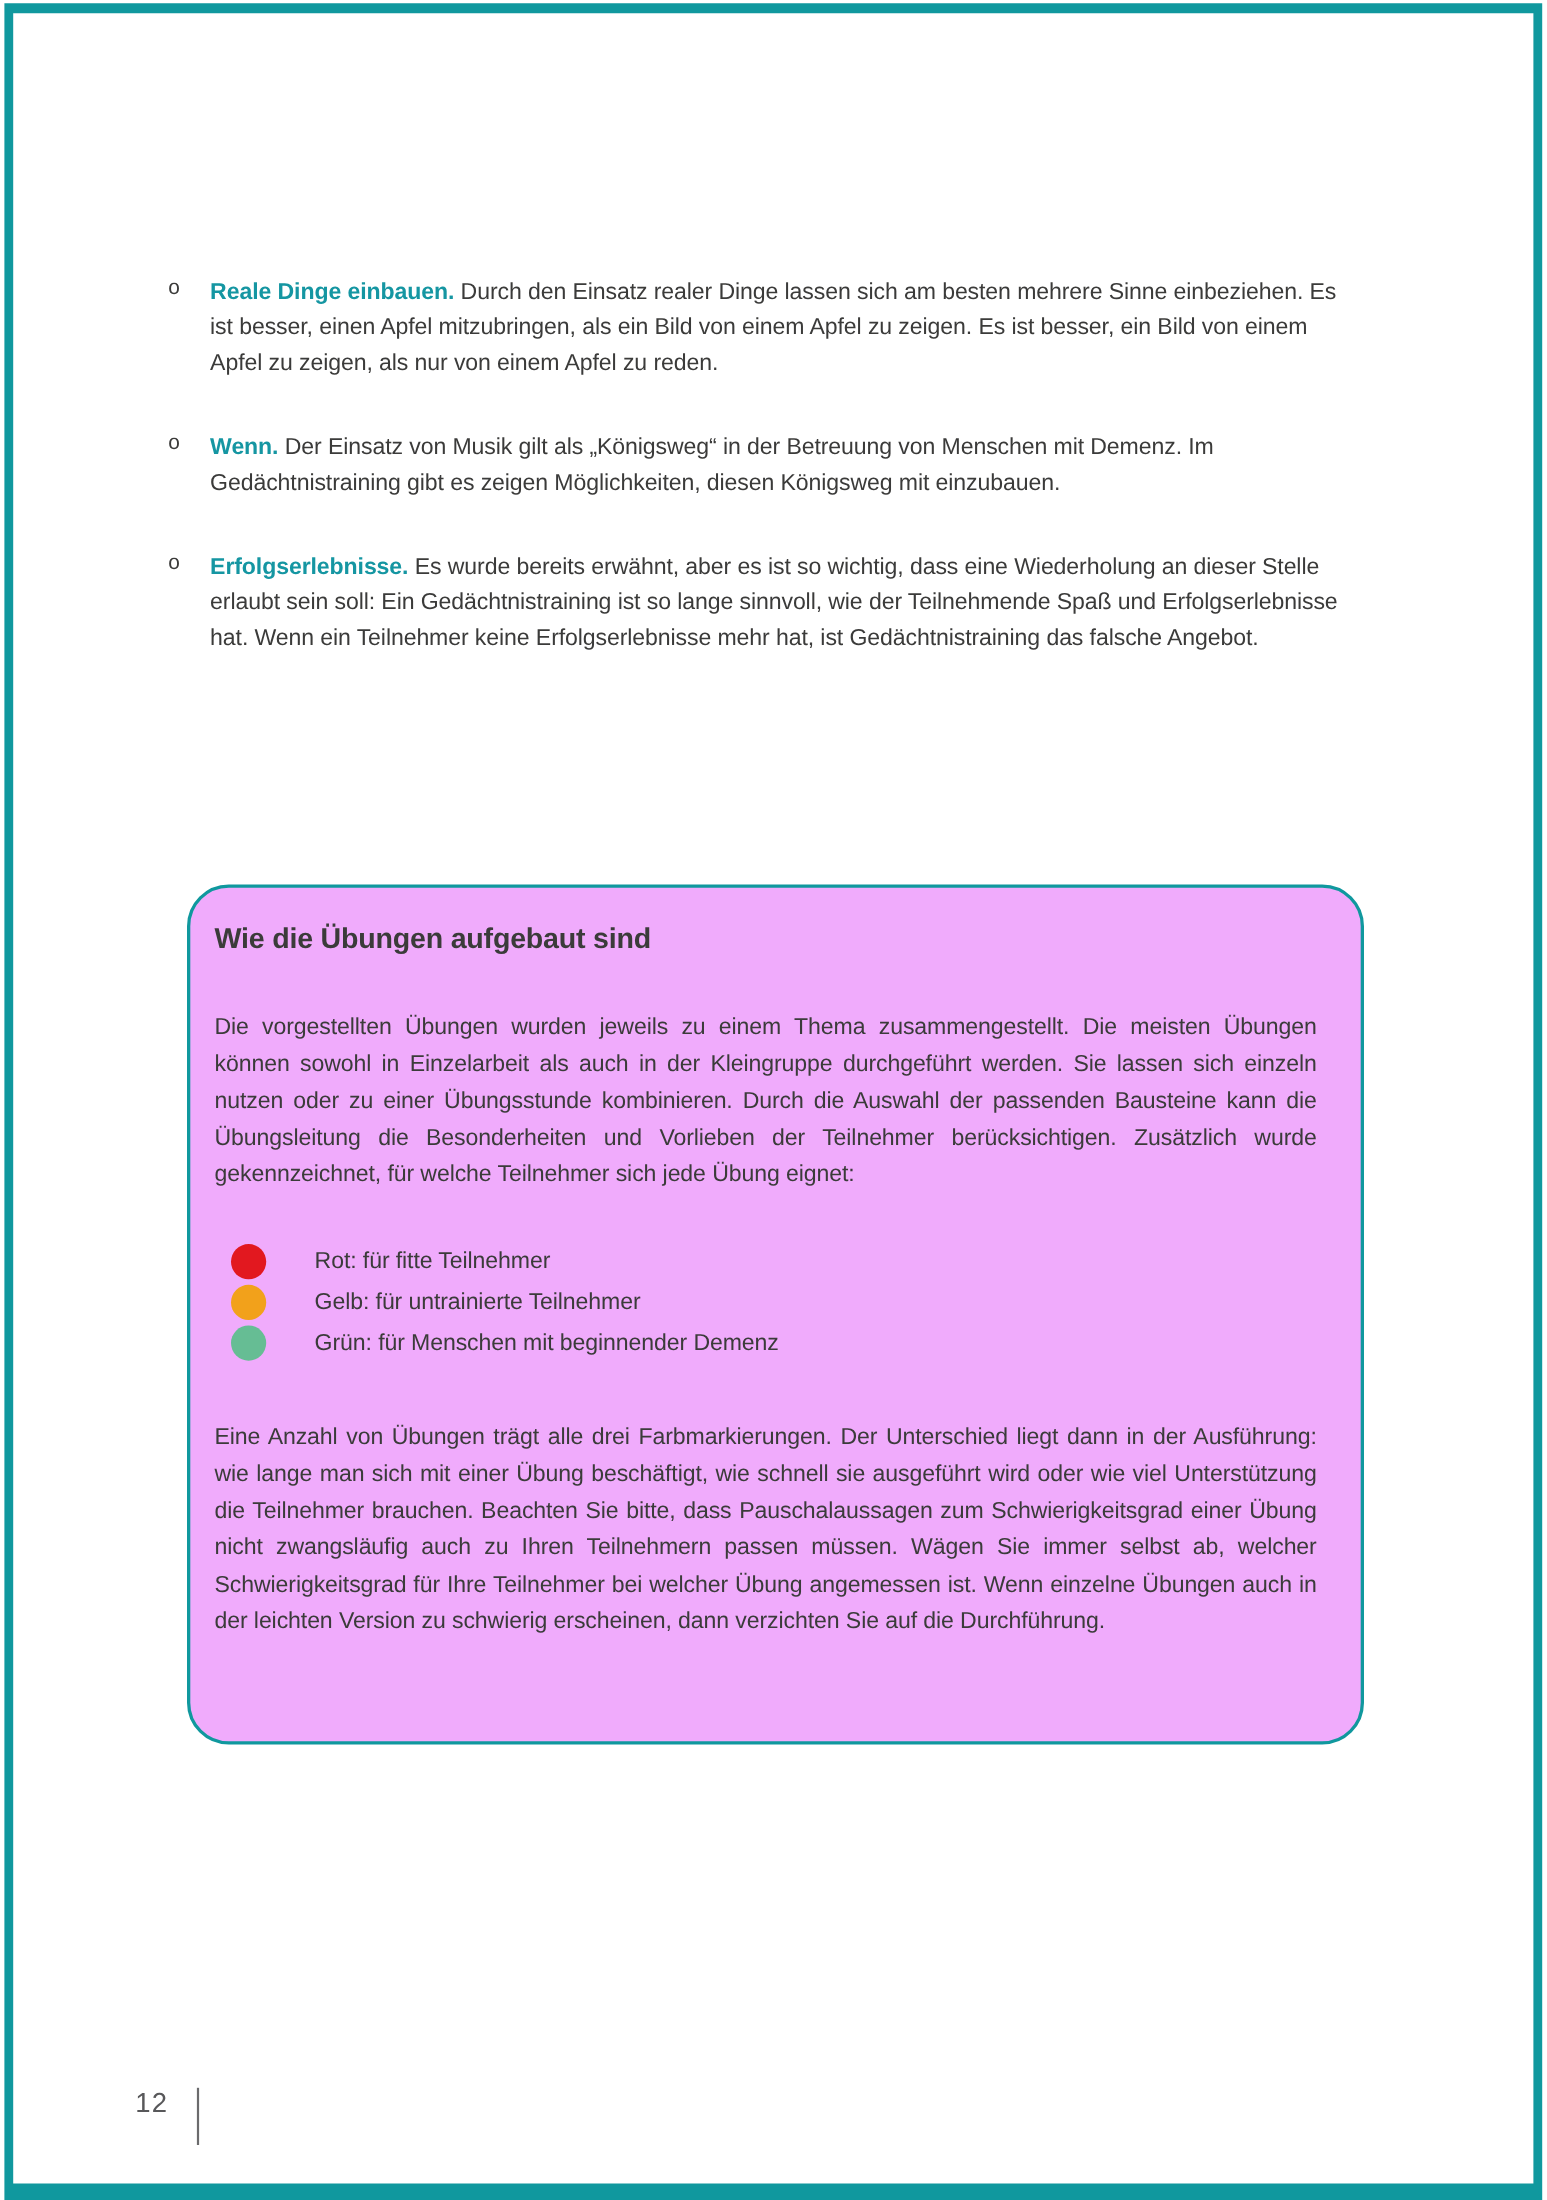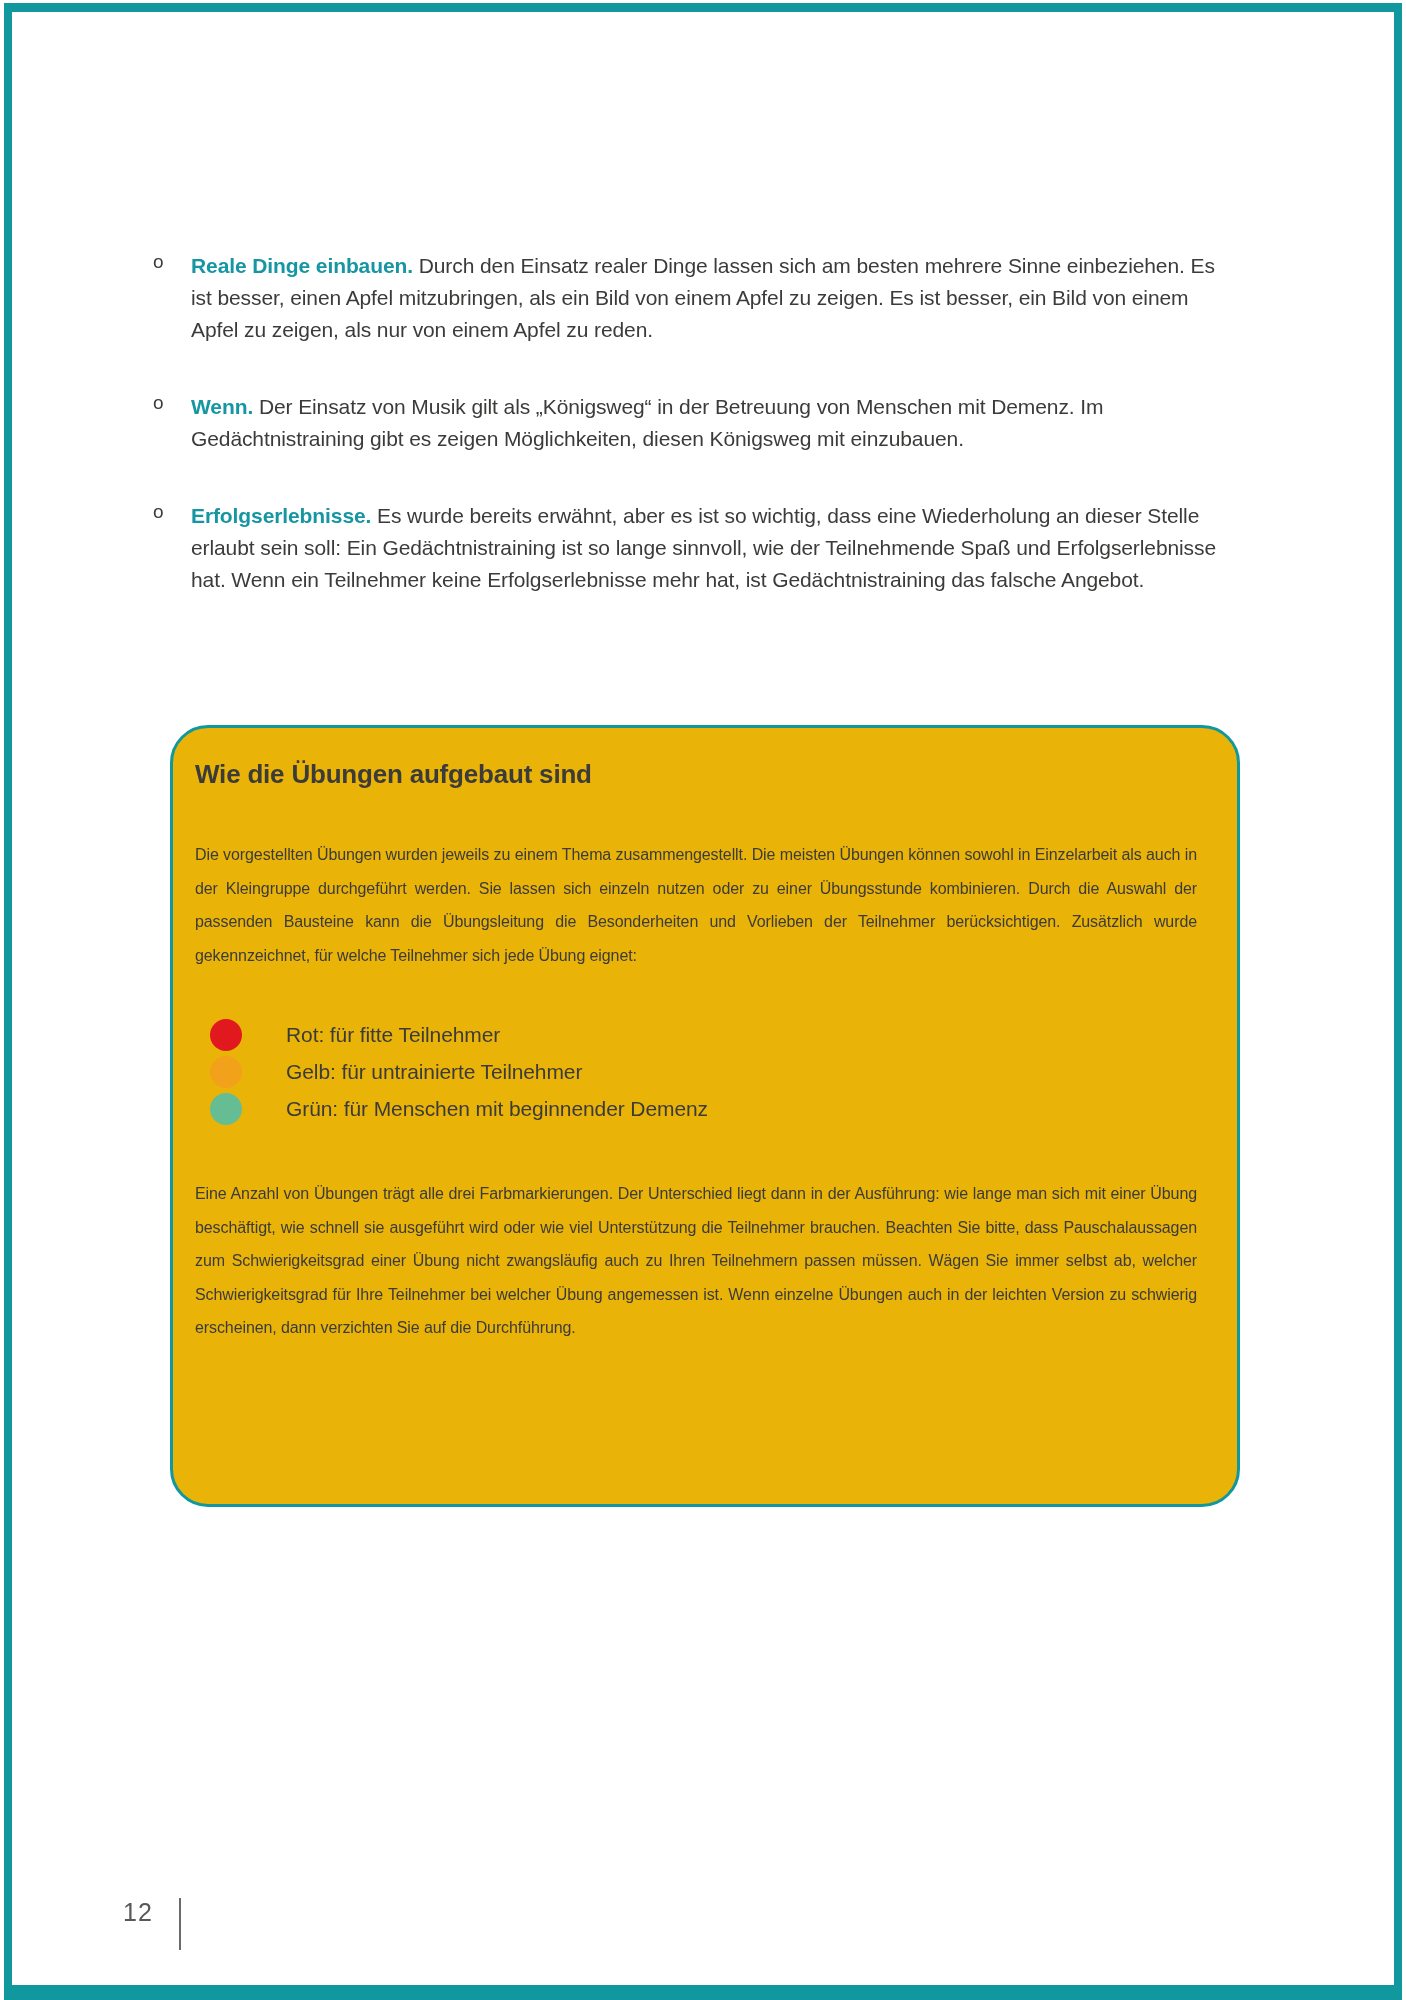--- a/index.html
+++ b/index.html
@@ -17,30 +17,30 @@
   
   .bullets{position:absolute;left:153px;top:238px;width:1082px;}
   .bullet{position:relative;padding-left:26px;margin-bottom:45px;}
   .bullet .marker{
     position:absolute;left:0;top:1px;font-size:19px;color:#3b3b3a;
   }
   .bullet p{margin:12px;font-size:21px;line-height:32px;letter-spacing:-0.1px;}
   .lead{font-weight:bold;color:#1596a2;}
   
   .box{
-    position:absolute;left:170px;top:725px;width:1070px;height:782px;
+    position:absolute;left:170px;top:804px;width:1070px;height:782px;
     box-sizing:border-box;border:3px solid #10989e;border-radius:38px;
-    padding:30px 40px 0 22px;background:#eab308;
+    padding:30px 40px 0 22px;background:#f0abfc;
   }
   .box h2{
     margin:0 0 48px 0;font-size:26px;line-height:32px;color:#3b3b3a;
     letter-spacing:-0.2px;
   }
   .box p{
-    margin:0;font-size:16px;line-height:33.5px;letter-spacing:-0.1px;
+    margin:0;font-size:21px;line-height:33.5px;letter-spacing:-0.1px;
     text-align:justify;
   }
   .legend{margin:44px 0 0 15px;}
   .lrow{display:flex;align-items:center;height:37px;gap:28px;}
   .dot{
     width:32px;height:32px;border-radius:50%;flex:0 0 32px;
     display:inline-block;margin-right:16px;
   }
   .lrow .llabel{font-size:21px;letter-spacing:-0.1px;}
   .outro{margin-top:50px !important;}

